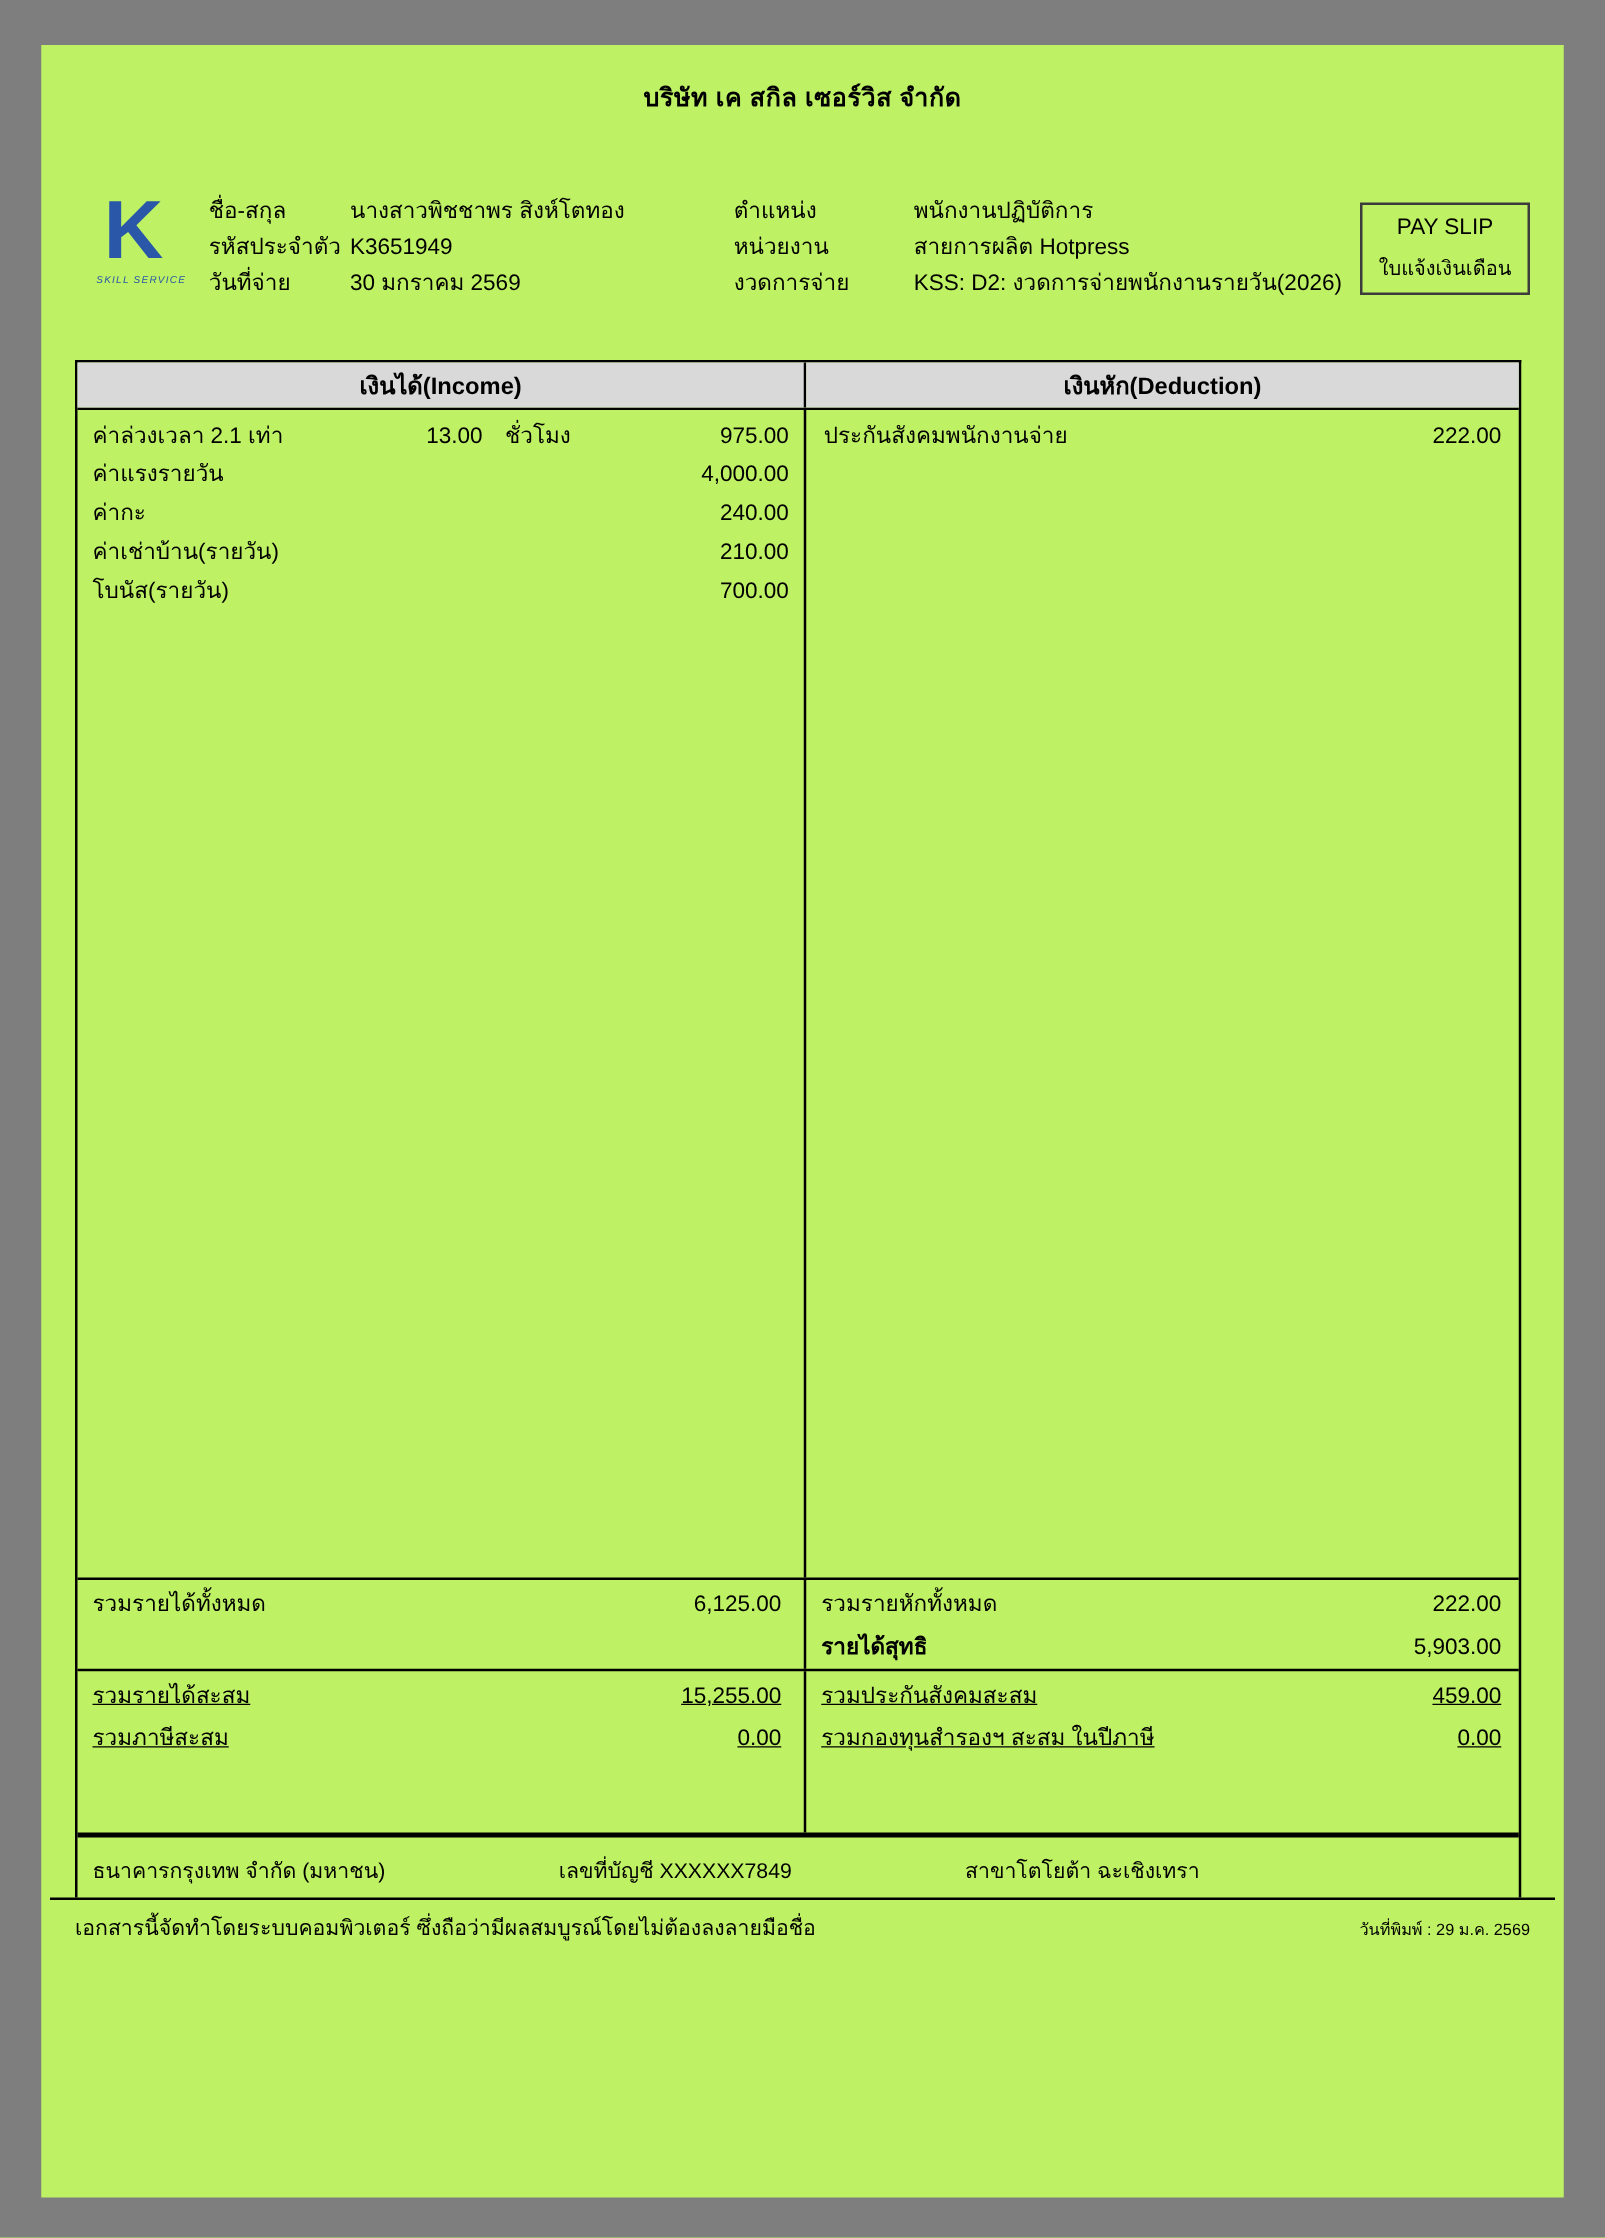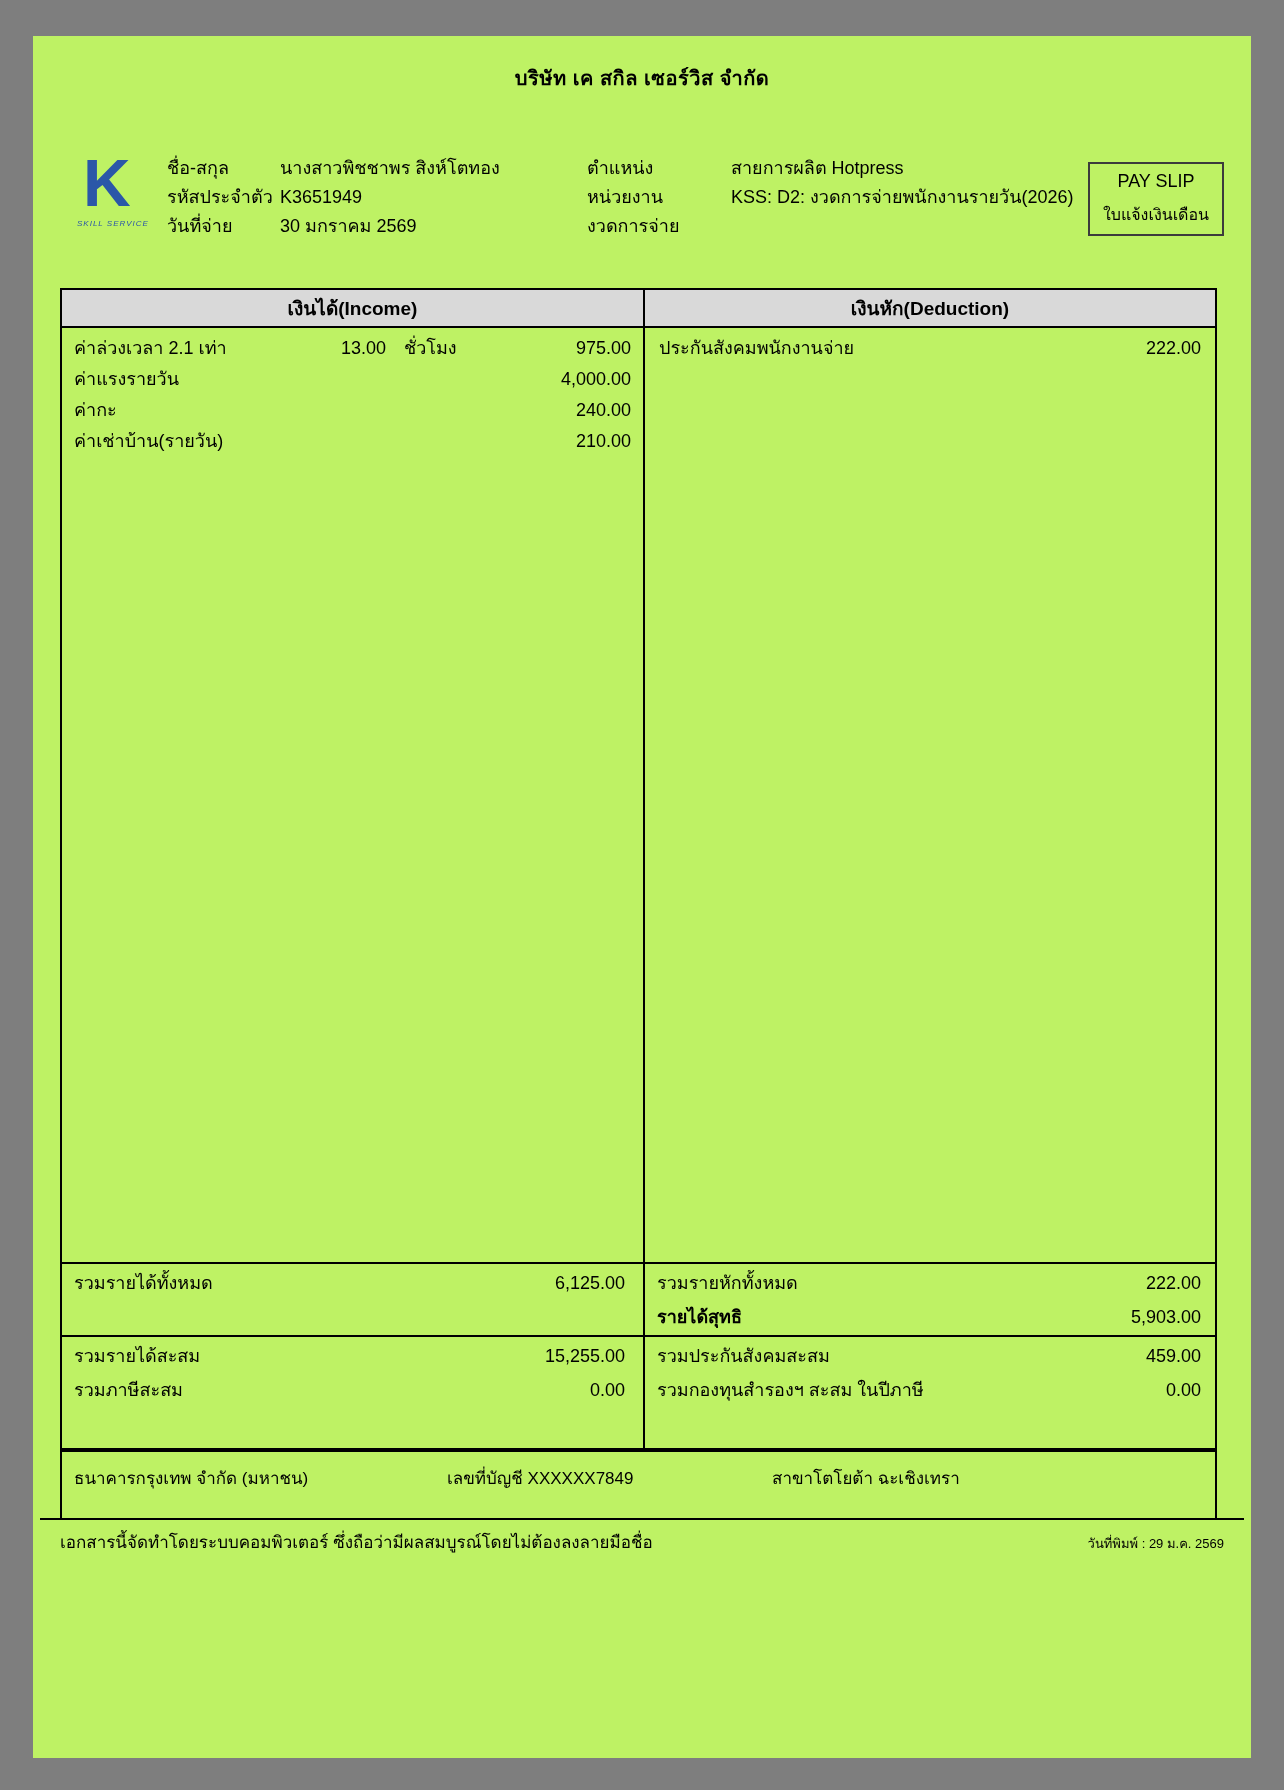--- a/index.html
+++ b/index.html
@@ -62,21 +62,21 @@
     display:grid;grid-template-columns:250px 62px 100px 1fr;
     line-height:31px;height:31px;padding:0 12px;
   }
   .inc-qty{text-align:right;}
   .inc-unit{padding-left:18px;}
   .inc-amt{text-align:right;}
   .ded-row{display:flex;line-height:31px;height:31px;padding:0 14px;}
   .ded-label{flex:1;}
   .ded-amt{text-align:right;}
   .totals1{height:73px;border-top:2px solid #000;}
-  .totals2{height:113px;border-top:2px solid #000;}
+  .totals2{height:131px;border-top:2px solid #000;text-decoration:underline;}
   .sumline{display:flex;line-height:30px;padding:4px 14px 0 12px;}
   .sumline .lbl{flex:1;}
   .sumline .amt{text-align:right;}
   .cell-l .sumline{padding-right:18px;}
   .bold{font-weight:bold;}
   .bankrow{
     height:66px;border-top:4px solid #000;position:relative;font-size:17px;
   }
   .bankrow span{position:absolute;top:12px;white-space:nowrap;}
   .bank-name{left:12px;}
@@ -114,20 +114,21 @@
       <div class="row">นางสาวพิชชาพร สิงห์โตทอง</div>
       <div class="row">K3651949</div>
       <div class="row">30 มกราคม 2569</div>
     </div>
     <div class="col labels-2">
       <div class="row">ตำแหน่ง</div>
       <div class="row">หน่วยงาน</div>
       <div class="row">งวดการจ่าย</div>
     </div>
     <div class="col values-2">
+      <div class="row">พนักงานปฏิบัติการ</div>
       <div class="row">สายการผลิต Hotpress</div>
       <div class="row row-wrap">KSS: D2: งวดการจ่ายพนักงานรายวัน(2026)</div>
     </div>
   </div>
 
   <div class="payslip-box">
     <span class="en">PAY SLIP</span>
     <span class="th">ใบแจ้งเงินเดือน</span>
   </div>
 
@@ -157,20 +158,26 @@
           <span class="inc-qty"></span>
           <span class="inc-unit"></span>
           <span class="inc-amt">240.00</span>
         </div>
         <div class="inc-row">
           <span>ค่าเช่าบ้าน(รายวัน)</span>
           <span class="inc-qty"></span>
           <span class="inc-unit"></span>
           <span class="inc-amt">210.00</span>
         </div>
+        <div class="inc-row">
+          <span>โบนัส(รายวัน)</span>
+          <span class="inc-qty"></span>
+          <span class="inc-unit"></span>
+          <span class="inc-amt">700.00</span>
+        </div>
       </div>
       <div class="cell-r">
         <div class="ded-row">
           <span class="ded-label">ประกันสังคมพนักงานจ่าย</span>
           <span class="ded-amt">222.00</span>
         </div>
       </div>
     </div>
 
     <div class="trow totals1">

